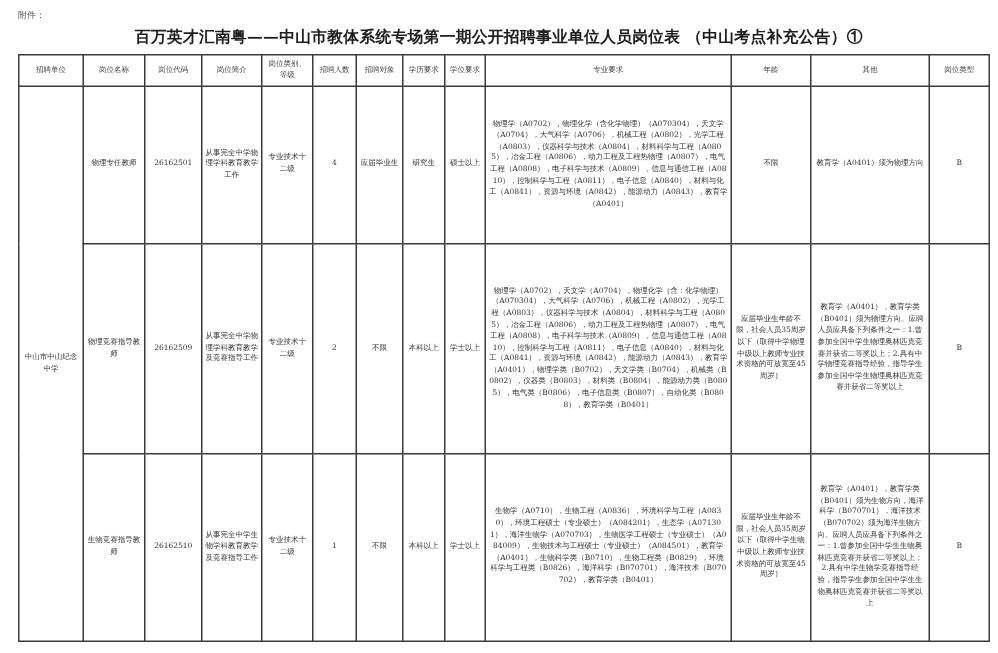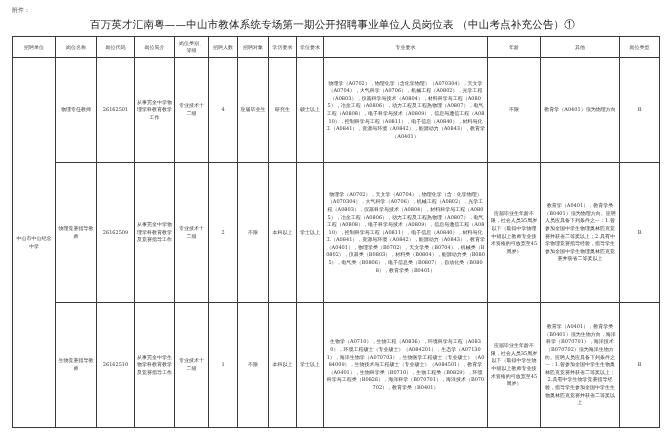--- a/index.html
+++ b/index.html
@@ -7,21 +7,21 @@
       width: 665px; height: 435px; overflow: hidden; position: relative;
       font-family: "DejaVu Serif", "Liberation Serif", serif;
       color: #2a2a2a;
     }
     .attach {
       position: absolute; left: 12px; top: 6px;
       font-size: 6px; color: #555;
     }
     .title {
       position: absolute; left: 0; top: 18px; width: 665px;
-      text-align: center; font-size: 10.5px; font-weight: normal; color: #1e1e1e;
+      text-align: center; font-size: 10.5px; font-weight: bold; color: #1e1e1e;
       letter-spacing: 0.2px;
     }
     table.grid {
       position: absolute; left: 12px; top: 36px;
       width: 647px; height: 391px;
       border-collapse: collapse; table-layout: fixed;
     }
     table.grid td, table.grid th {
       border: 1px solid #3a3a3a;
       text-align: center; vertical-align: middle;

